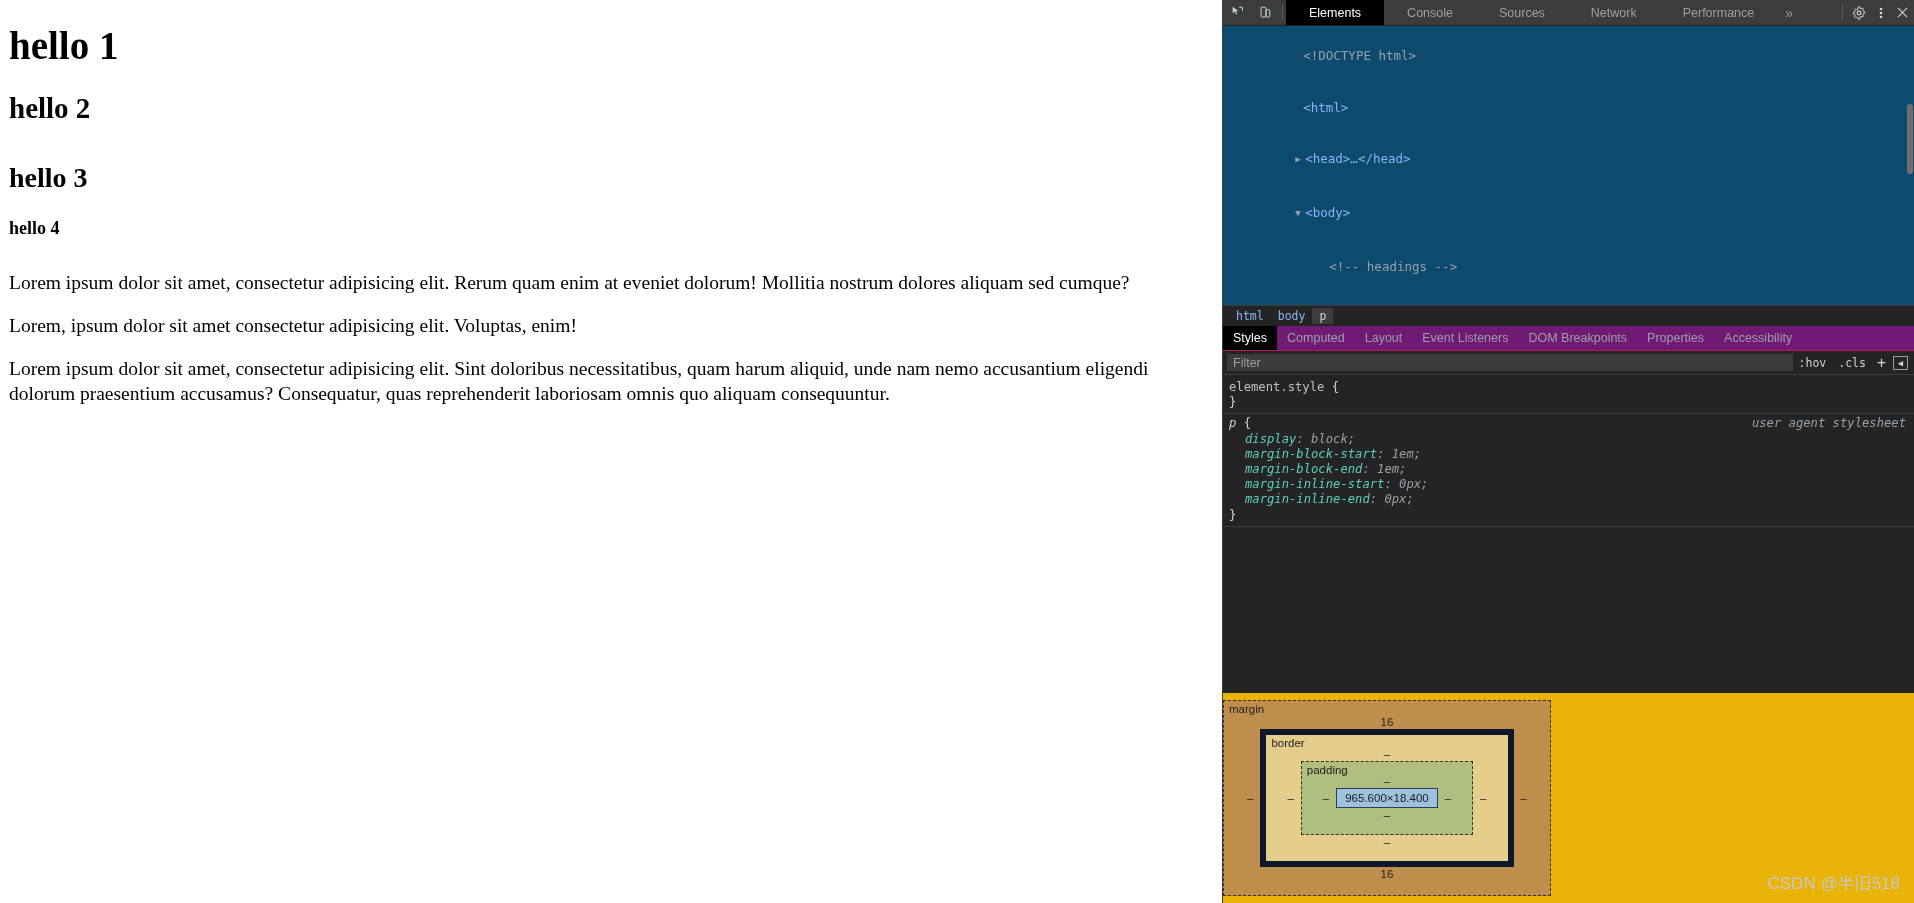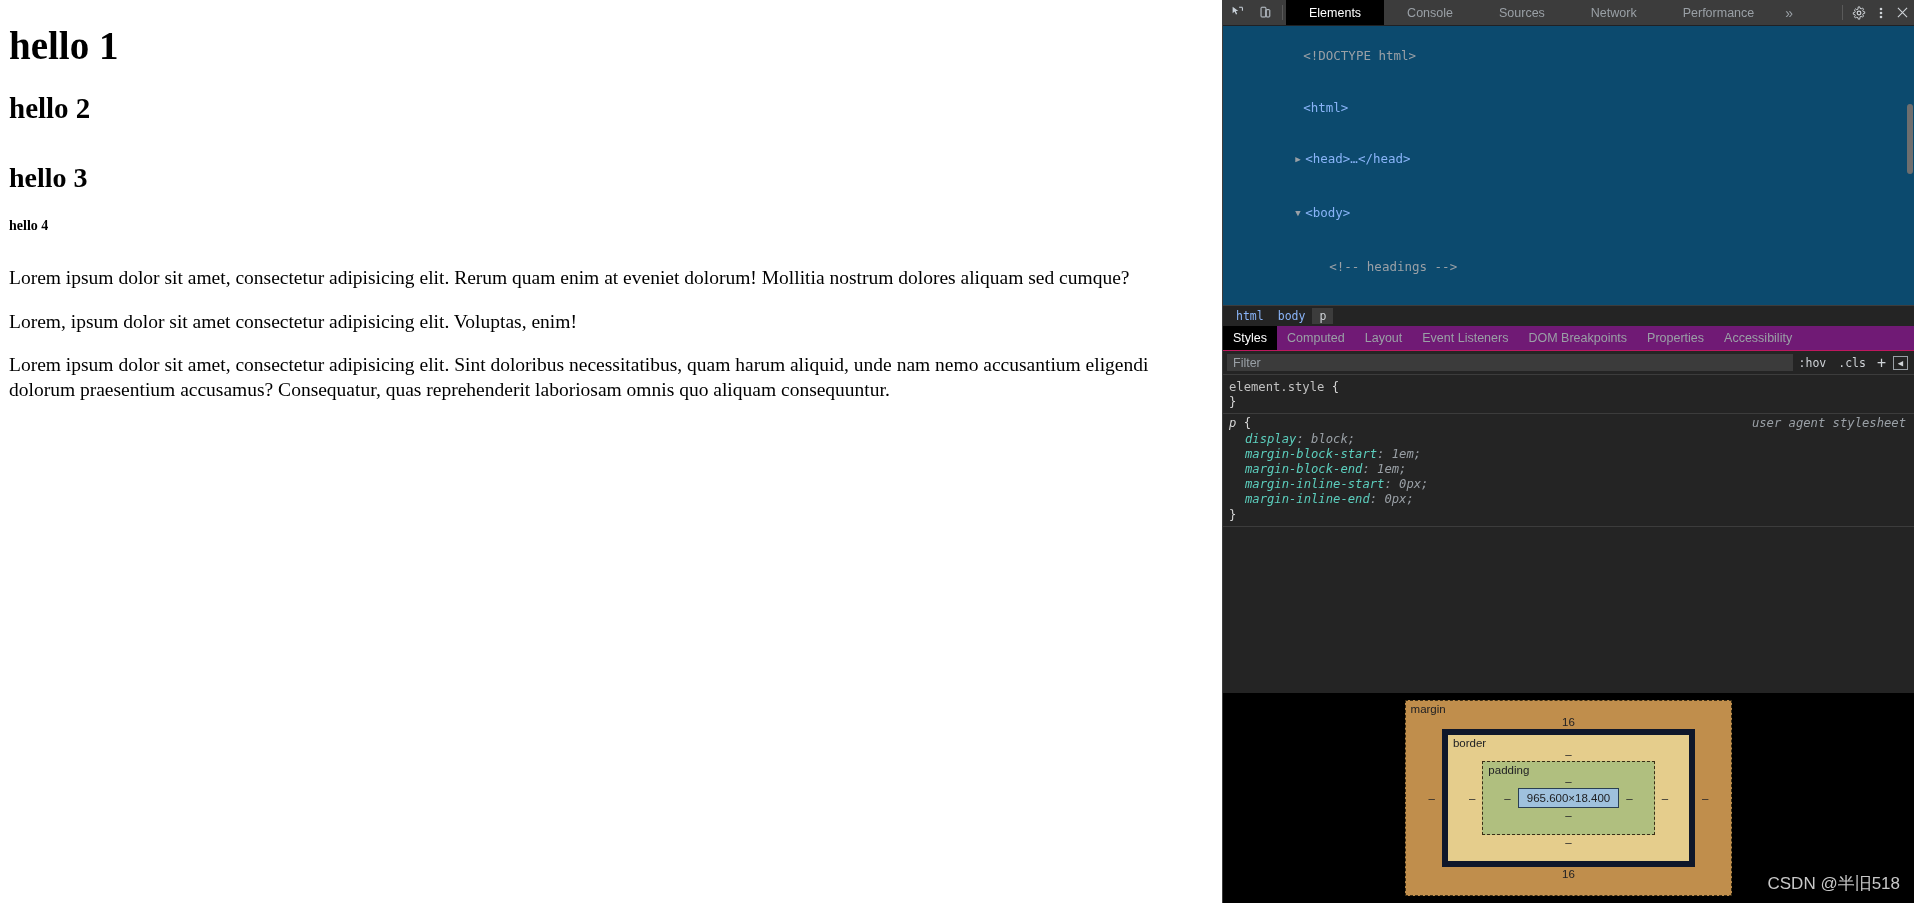--- a/index.html
+++ b/index.html
@@ -17,21 +17,21 @@
     width: 1222px; height: 903px;
     background: #ffffff;
     font-family: "Liberation Serif", serif;
     color: #000;
     padding: 0 9px;
     overflow: hidden;
   }
   .page h1 { font-size: 39px; margin: 26px 0 26px 0; font-weight: bold; line-height: 1.05; }
   .page h2 { font-size: 29px; margin: 25px 0 25px 0; font-weight: bold; line-height: 1.05; }
   .page h3 { font-size: 28px; margin: 40px 0 24px 0; font-weight: bold; line-height: 1.05; }
-  .page h4 { font-size: 14px; margin: 26px 0 33px 0; font-weight: bold; line-height: 1.05; }
+  .page h4 { font-size: 18px; margin: 26px 0 33px 0; font-weight: bold; line-height: 1.05; }
   .page p  { font-size: 19.5px; margin: 19px 0 19px 0; line-height: 1.25; }
 
   
   .devtools {
     width: 692px; height: 903px;
     background: #242424;
     color: #e8eaed;
     display: flex; flex-direction: column;
     font-family: "DejaVu Sans Mono", monospace;
     border-left: 1px solid #3c3c3c;
@@ -142,22 +142,22 @@
     position: absolute; right: 8px; top: 2px; color: #9aa0a6;
     font-style: italic; font-size: 12.2px;
   }
   .prop { padding-left: 16px; }
   .pname { color: #5ccfbe; font-style: italic; }
   .pval  { color: #9aa0a6; font-style: italic; }
   .brace { color: #d6d6d6; }
 
   
   .boxmodel-wrap {
-    height: 210px; min-height: 210px; background:#000000;
-    display:flex; align-items:center; justify-content:center;
+    height: 210px; min-height: 210px; background:#eab308;
+    display:flex; align-items:center; justify-content:flex-start;
   }
   .bm-margin {
     background:#c08e4c; border:1px dashed #3a2d16;
     padding: 14px 16px; position:relative; text-align:center;
     font-family: "Liberation Sans", sans-serif;
   }
   .bm-border {
     background:#e5cd8c; border:6px solid #0f172a; padding: 12px 14px; position:relative;
   }
   .bm-padding {

